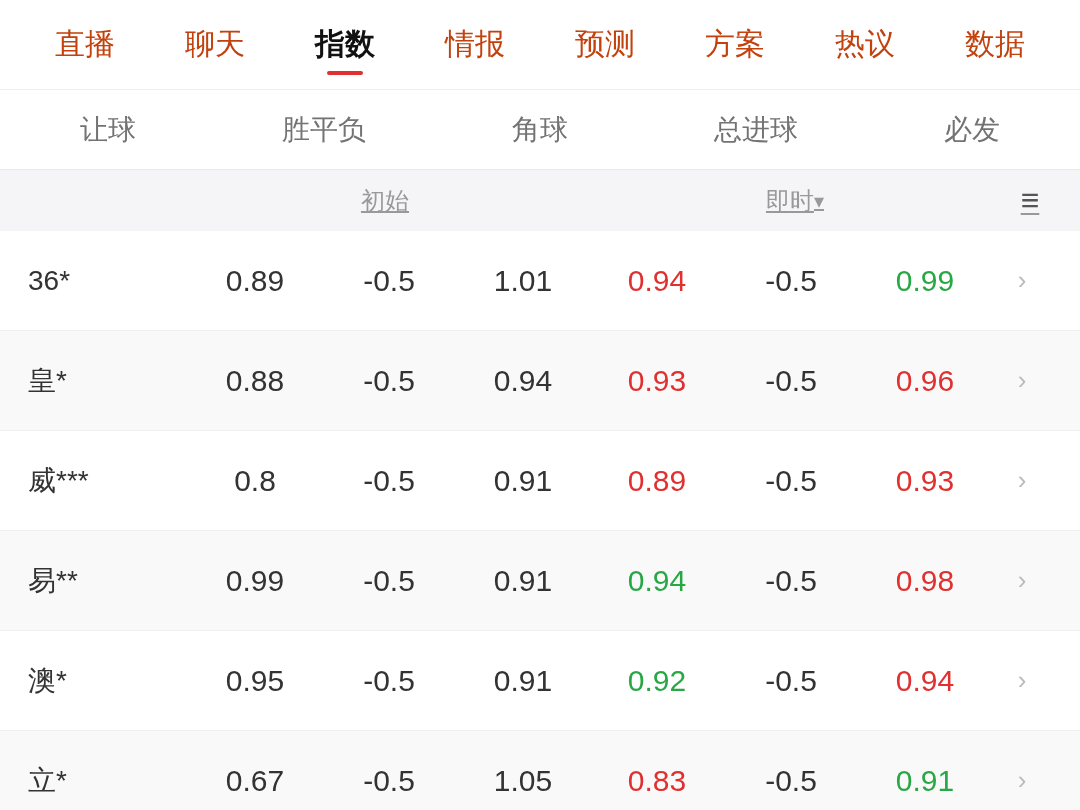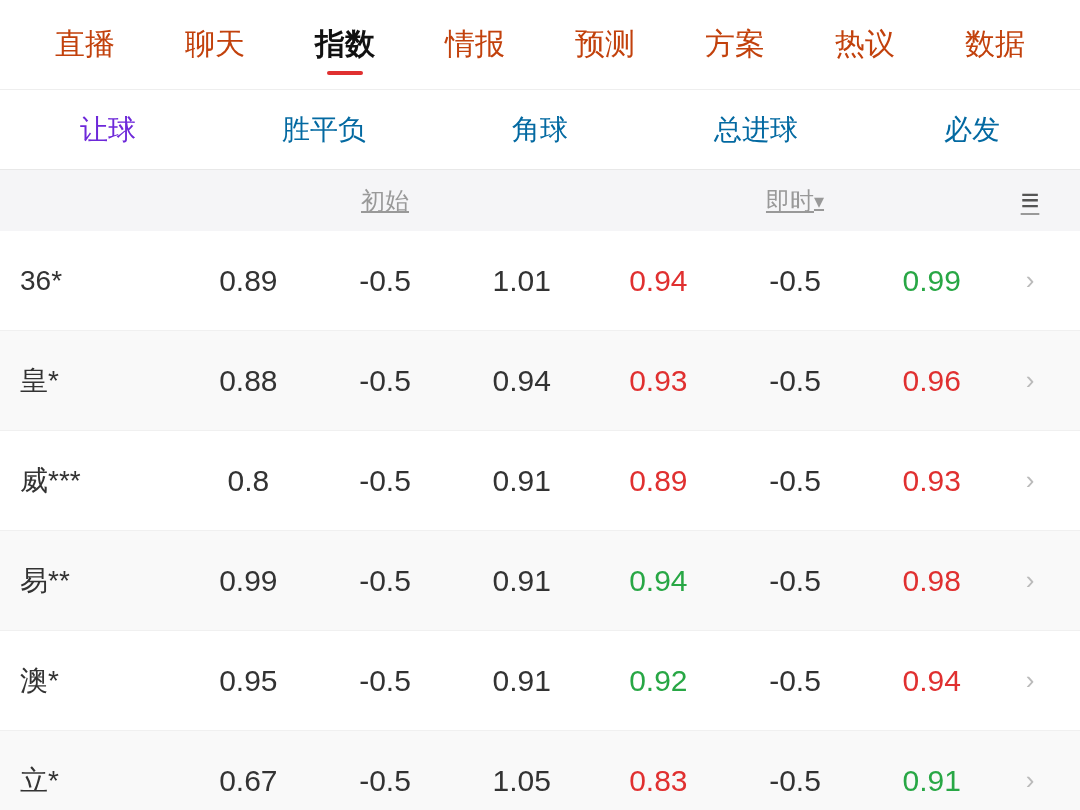--- a/index.html
+++ b/index.html
@@ -50,26 +50,26 @@
       background: #fff;
       display: flex;
       align-items: center;
       height: 80px;
       border-bottom: 1px solid #e8e8e8;
     }
     .sub-tab {
       flex: 1;
       text-align: center;
       font-size: 28px;
-      color: #0369a1;
+      color: #737373;
       cursor: pointer;
       padding: 10px 0;
     }
     .sub-tab.active {
-      color: #6d28d9;
+      color: #737373;
       font-weight: 500;
       background: #fff;
       border-radius: 8px 8px 0 0;
     }
 
     
     .col-headers {
       background: #f5f5f7;
       display: flex;
       align-items: center;
@@ -83,21 +83,21 @@
     .col-realtime { flex: 1; text-align: center; display: flex; align-items: center; justify-content: center; gap: 6px; }
     .col-action { width: 60px; text-align: center; }
     .dropdown-arrow { font-size: 20px; color: #999; }
     .menu-icon { font-size: 32px; color: #555; font-weight: bold; line-height: 1; }
 
     
     .table-body { background: #fff; }
     .data-row {
       display: flex;
       align-items: center;
-      padding: 0 20px;
+      padding: 0 28px;
       height: 100px;
       border-bottom: 1px solid #f0f0f0;
     }
     .data-row:nth-child(odd) {
       background: #fff;
     }
     .data-row:nth-child(even) {
       background: #f9f9f9;
     }
 

